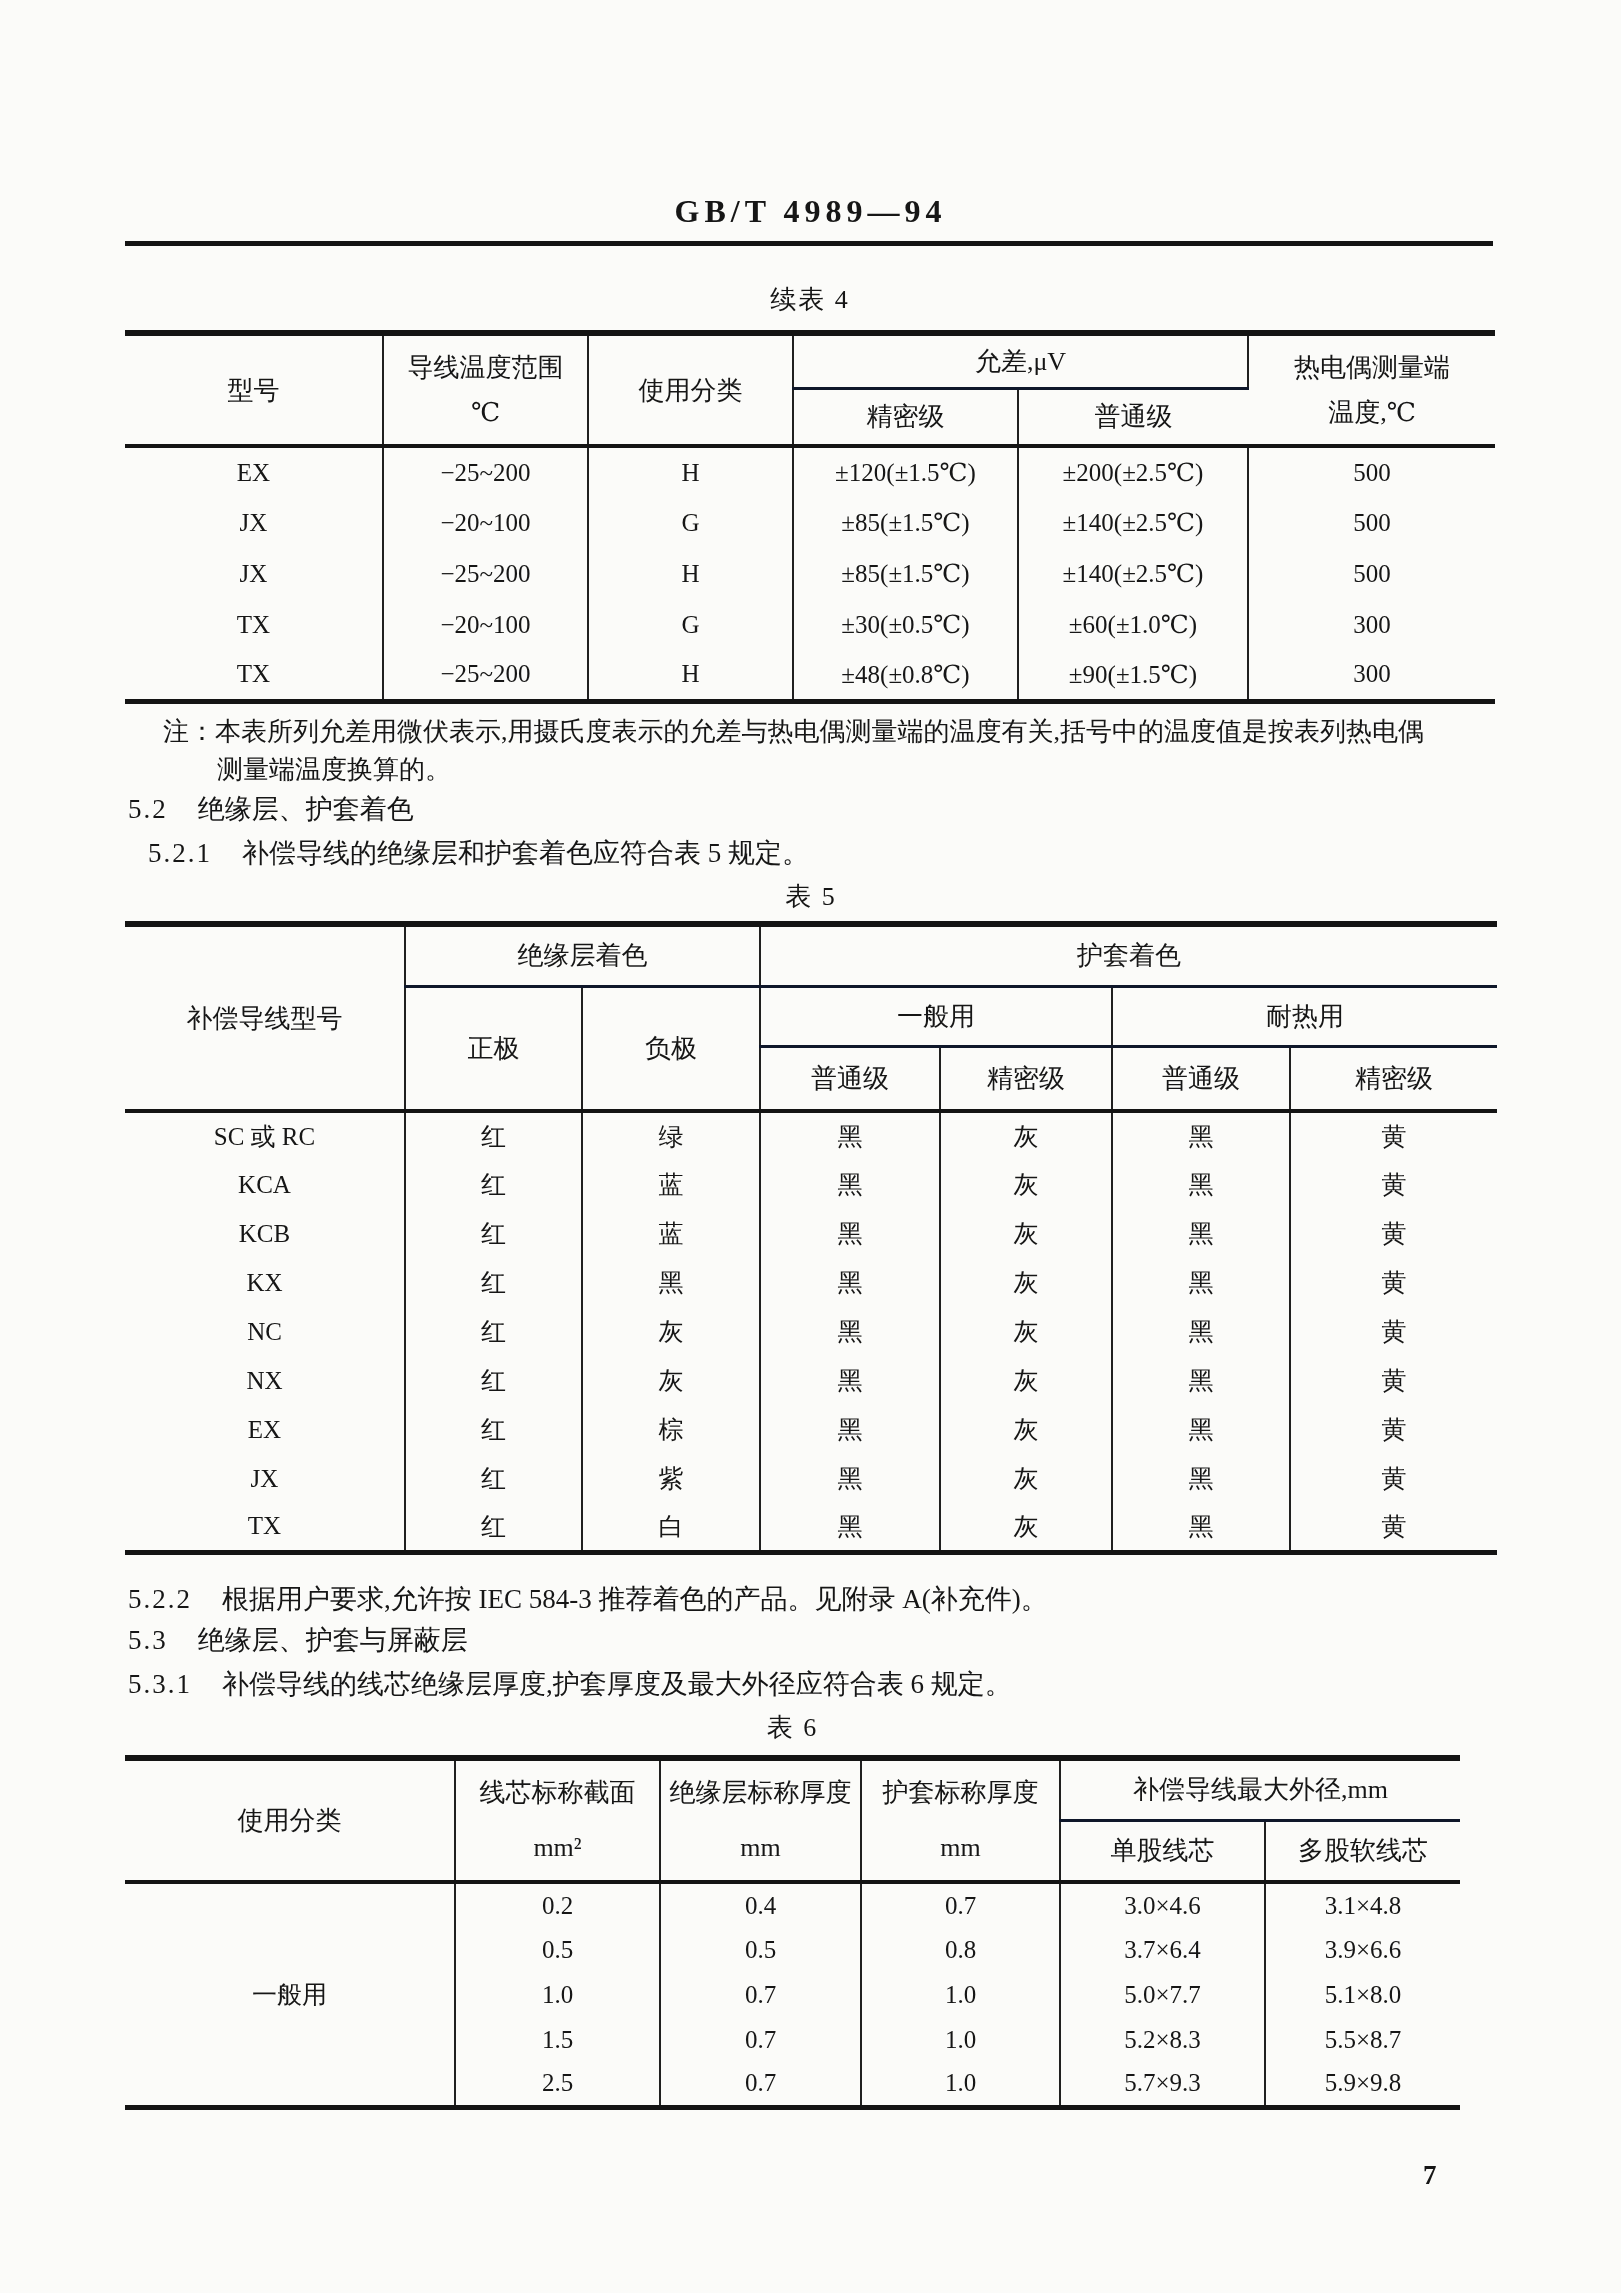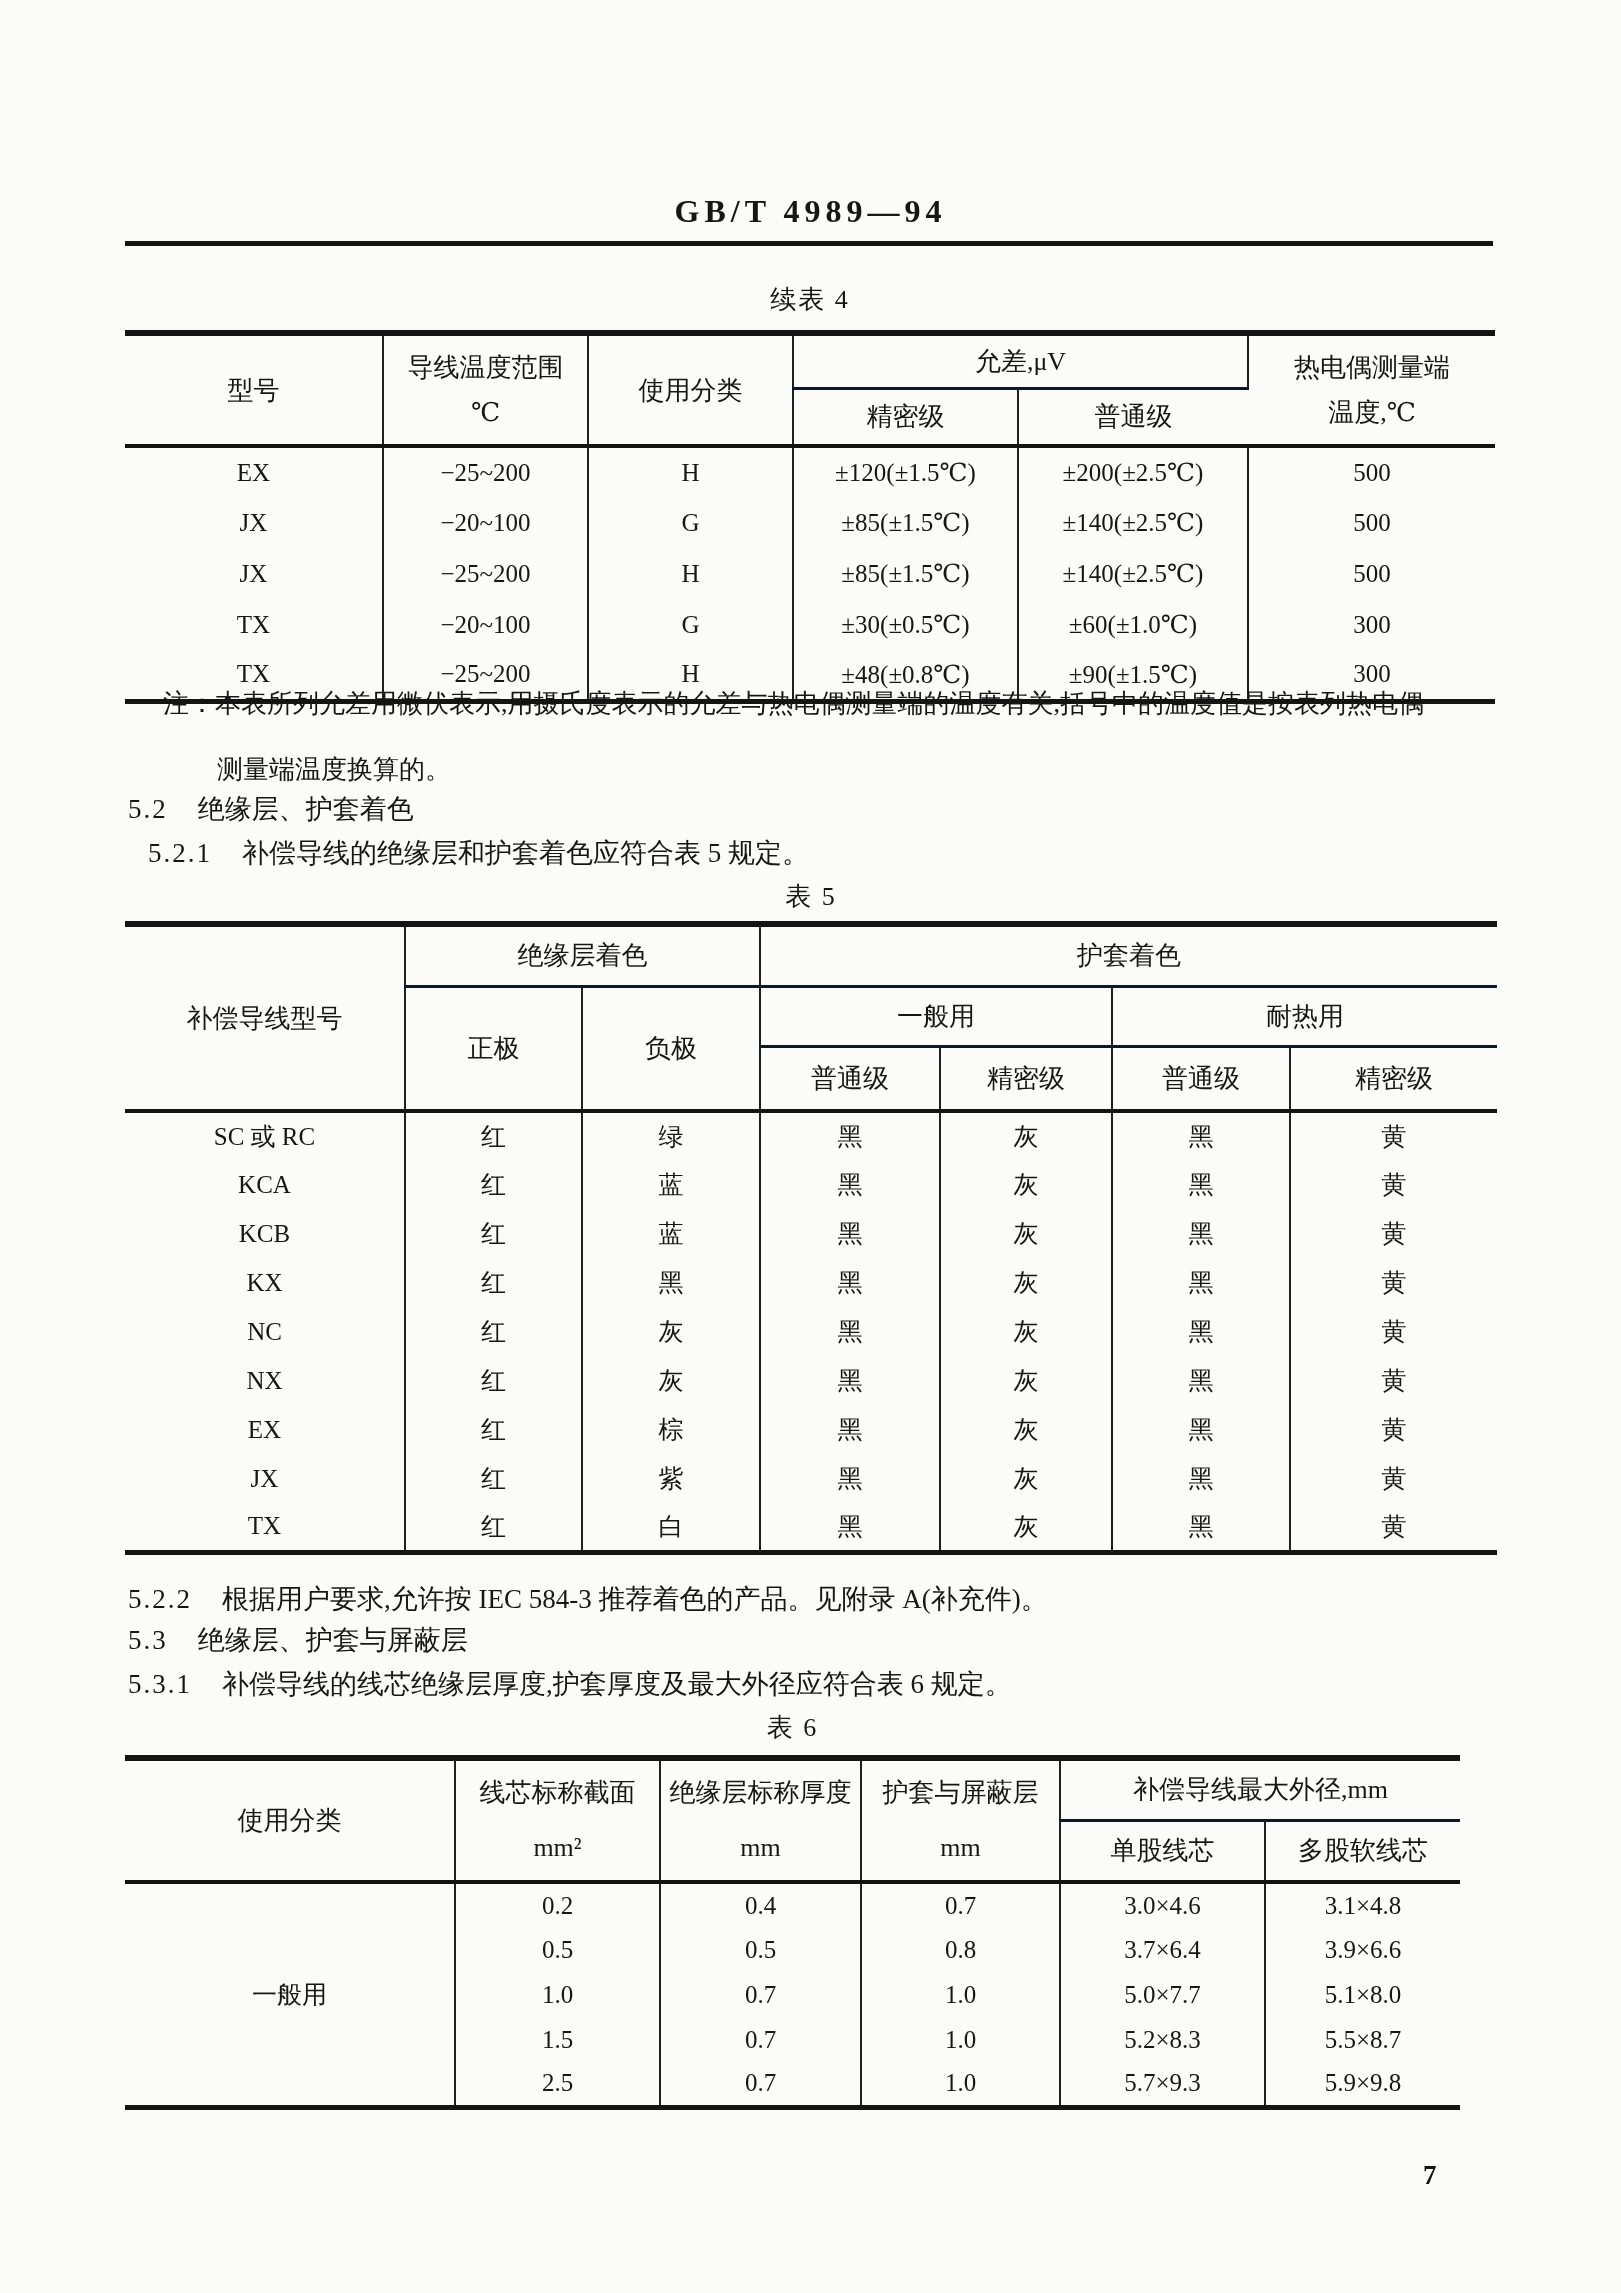--- a/index.html
+++ b/index.html
@@ -44,21 +44,21 @@
   #table5 thead tr.h2{height:60px;}
   #table5 thead tr.h3{height:65px;}
   #table5 tbody tr{height:49px;}
   #table6{top:1755px;left:125px;width:1335px;}
   #table6 thead tr.h1{height:62px;}
   #table6 thead tr.h2{height:62px;}
   #table6 tbody tr{height:45px;}
   #table6 .th2 span{line-height:2.1;}
 
   .note-line{font-size:26px;white-space:nowrap;}
-  #note1{top:686px;left:163px;}
+  #note1{top:714px;left:163px;}
   #note2{top:752px;left:217px;text-align:right;}
   .sec{font-size:27px;white-space:nowrap;}
   .sec .num{margin-right:30px;letter-spacing:2px;}
   #s52{top:791px;left:128px;}
   #s521{top:835px;left:128px;margin-left:20px;}
   #s522{top:1581px;left:128px;}
   #s53{top:1622px;left:128px;}
   #s531{top:1666px;left:128px;}
   #pagenum{top:2160px;left:1423px;font-size:27px;font-weight:bold;}
 </style>
@@ -294,21 +294,21 @@
       <th rowspan="2">使用分类</th>
       <th rowspan="2" class="th2">
         <span>线芯标称截面</span>
         <span>mm²</span>
       </th>
       <th rowspan="2" class="th2">
         <span>绝缘层标称厚度</span>
         <span>mm</span>
       </th>
       <th rowspan="2" class="th2">
-        <span>护套与屏蔽层</span>
+        <span>护套标称厚度</span>
         <span>mm</span>
       </th>
       <th colspan="2" class="bb3">补偿导线最大外径,mm</th>
     </tr>
     <tr class="h2">
       <th>单股线芯</th>
       <th>多股软线芯</th>
     </tr>
   </thead>
   <tbody>

